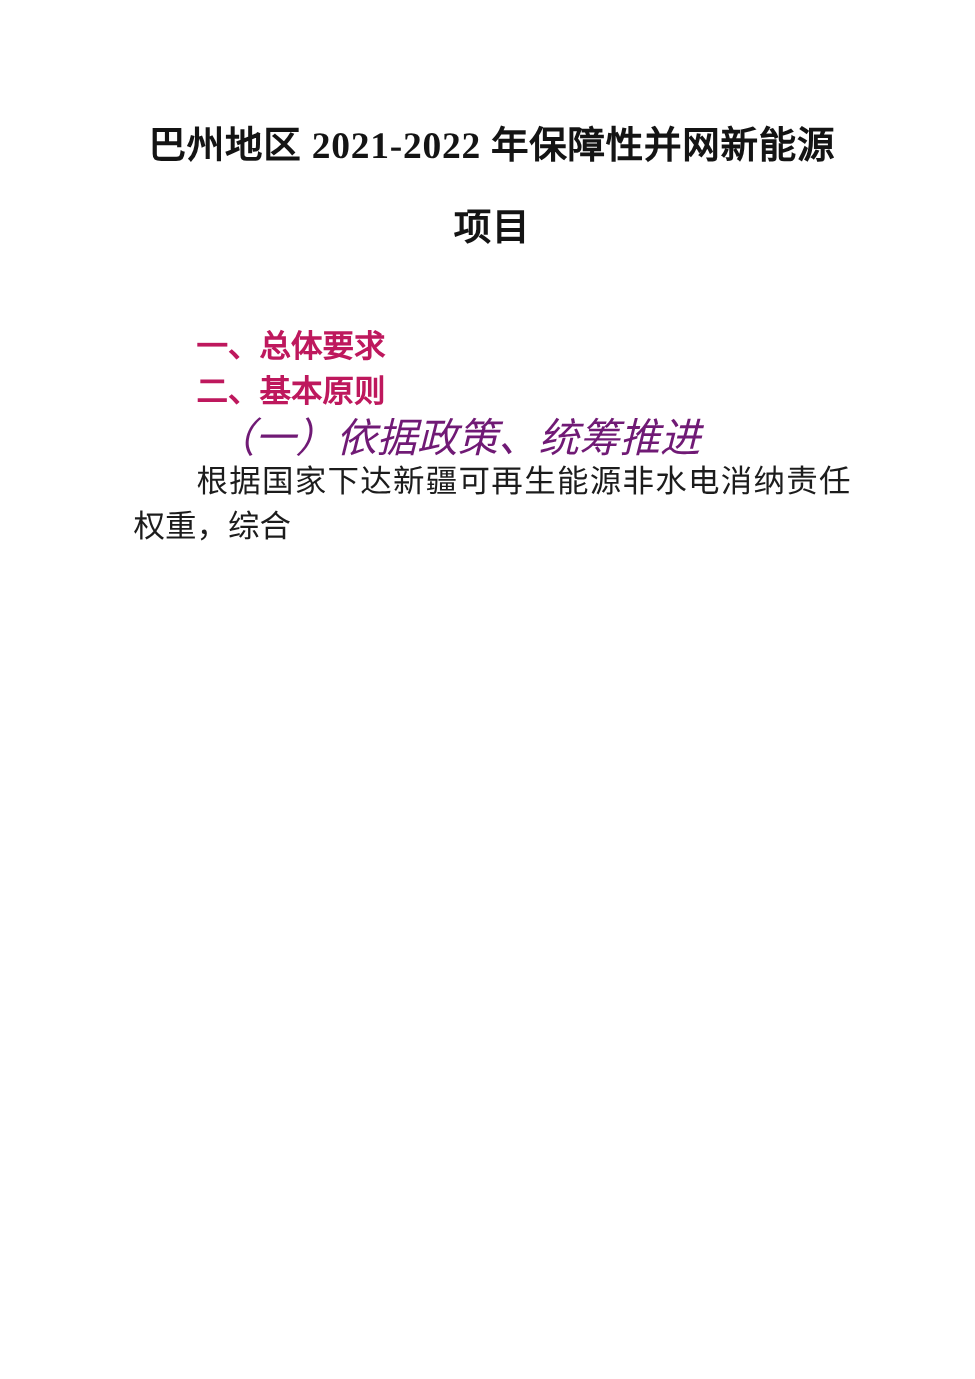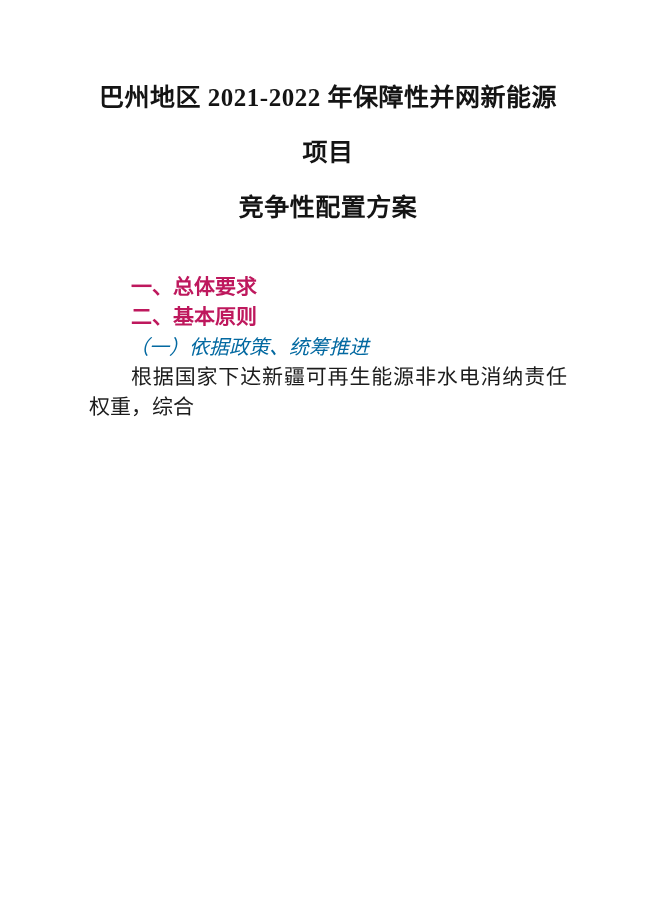--- a/index.html
+++ b/index.html
@@ -46,33 +46,32 @@
     word-break: break-all;
   }
   .para.heading {
     font-weight: 700;
     color: #be185d;
     text-align: left;
   }
   .para.subheading {
     font-family: "Liberation Serif", "DejaVu Serif", serif;
     font-style: italic;
-    font-size: 20px;
-    color: #0369a1;
+    font-size: 27px;
+    color: #701a75;
     text-align: left;
   }
 </style>
 </head>
 <body>
 
 <div class="page">
 
   <h1 class="doc-title">
     <span class="title-line">巴州地区 2021-2022 年保障性并网新能源项目</span>
-    <span class="title-line">竞争性配置方案</span>
   </h1>
 
   <div class="doc-body">
     <p class="para heading">一、总体要求</p>
     <p class="para heading">二、基本原则</p>
     <p class="para subheading">（一）依据政策、统筹推进</p>
     <p class="para">根据国家下达新疆可再生能源非水电消纳责任权重，综合</p>
   </div>
 
 </div>

